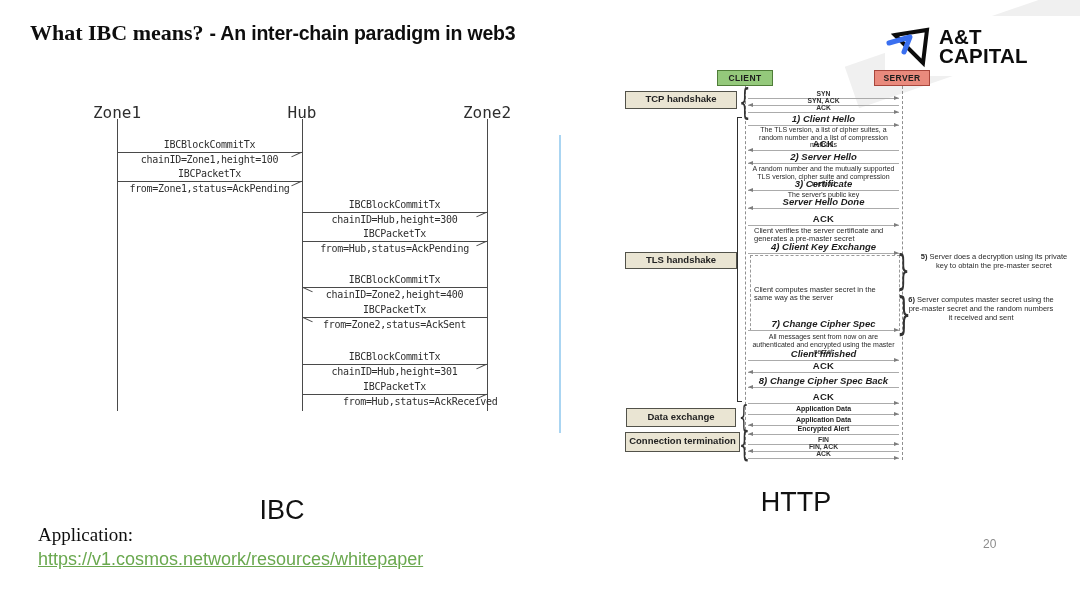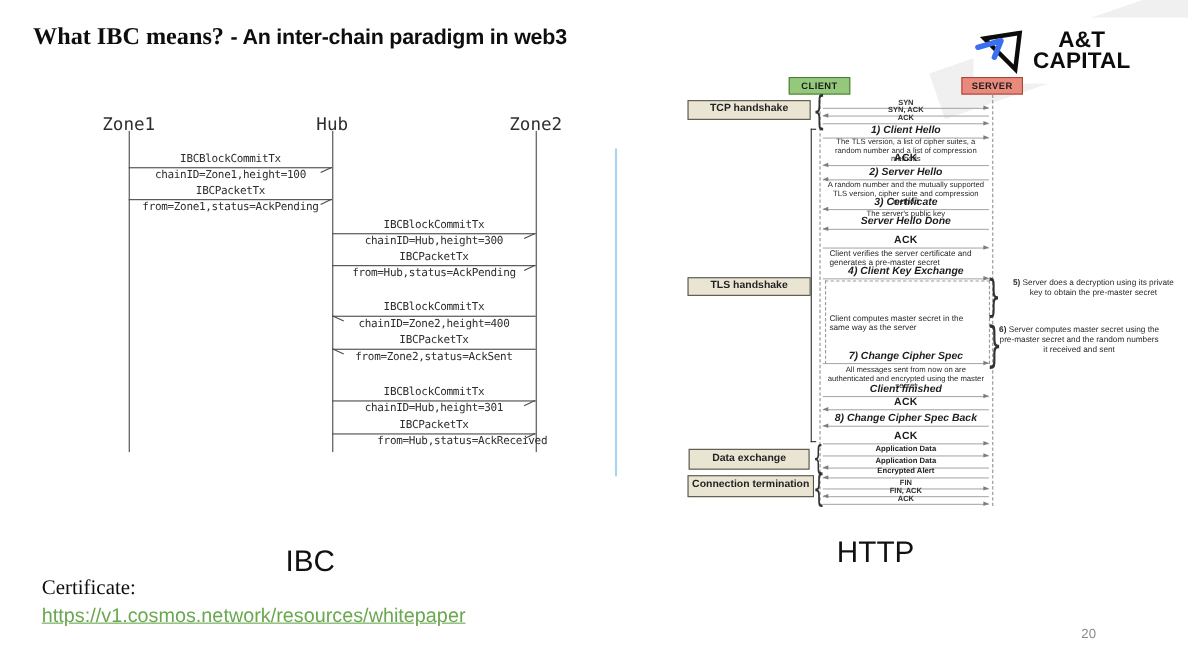--- a/index.html
+++ b/index.html
@@ -7,21 +7,21 @@
   #stage { position:relative; width:1080px; height:605px; background:#fff;
            font-family:"Liberation Sans",sans-serif; overflow:hidden; }
 
   .title { position:absolute; left:30px; top:20px; white-space:nowrap; color:#0e0e0e; }
   .title .serif { font-family:"Liberation Serif",serif; font-size:22px; font-weight:bold; }
   .title .sans  { font-family:"Liberation Sans",sans-serif; font-size:19.5px; font-weight:bold; margin-left:6px; letter-spacing:-0.2px; }
 
   .swoosh { position:absolute; left:845px; top:24px; width:255px; height:44px;
             background:#f0f0f0; transform:rotate(-19deg); }
   .logo { position:absolute; left:885px; top:16px; width:195px; height:60px;
-          background:#fff; display:flex; align-items:center; gap:8px;text-align:center; }
+          background:#fff; display:flex; align-items:center; gap:8px; }
   .logo-text { font-weight:bold; font-size:20.5px; line-height:0.93;
                letter-spacing:0.2px; color:#0c0c0c; }
 
   
   .ibc-label { position:absolute; text-align:center; font-family:"DejaVu Sans Mono",monospace;
                font-size:16px; color:#2e2e2e; }
   .ibc-line  { position:absolute; width:1.3px; background:#4a4a4a; }
   .ibc-msgline { position:absolute; height:1px; background:#4a4a4a; }
   .ibc-text { position:absolute; text-align:center; font-family:"DejaVu Sans Mono",monospace;
               font-size:10px; letter-spacing:-0.3px; color:#2e2e2e; white-space:nowrap; }
@@ -60,21 +60,21 @@
   .hnote { position:absolute; text-align:center; font-size:7.5px; line-height:1.18; color:#2a2a2a; }
 
   .caption { position:absolute; font-size:27px; color:#111; text-align:center; }
   #ibc-caption { left:230px; top:483px; width:104px;margin-top:12px; }
   #http-caption { left:740px; top:487px; width:112px; }
 
   .wp-label { position:absolute; left:38px; top:524px; font-family:"Liberation Serif",serif;
               font-size:19px; color:#0e0e0e; }
   .wp-link { position:absolute; left:38px; top:549px; font-size:18px;
              color:var(--link-green,#6aa84f); text-decoration:underline; cursor:pointer; }
-  .page-num { position:absolute; left:983px; top:569px; font-size:12px; color:#8c8c8c; }
+  .page-num { position:absolute; left:983px; top:537px; font-size:12px; color:#8c8c8c; }
 </style>
 </head>
 <body>
 
 <div id="stage">
 
   <div class="swoosh"></div>
 
   <div class="logo">
     <span style="display:inline-block;width:46px;height:46px;">
@@ -221,17 +221,17 @@
       <div class="htext tiny" style="left: 748px; top: 450px; width: 151px;">ACK</div>
       <div class="hnote" style="left: 906px; top: 253px; width: 150px; margin-left: 13px;"><b>5) </b>Server does a decryption using its private key to obtain the pre-master secret</div>
       <div class="brace" style="left: 897px; top: 250px; font-size: 40px;">}</div>
       <div class="hnote" style="left: 906px; top: 296px; width: 150px;"><b>6) </b>Server computes master secret using the pre-master secret and the random numbers it received and sent</div>
       <div class="brace" style="left: 897px; top: 292px; font-size: 44px;">}</div>
     </div>
 
   <div id="ibc-caption" class="caption">IBC</div>
   <div id="http-caption" class="caption">HTTP</div>
 
-  <div class="wp-label">Certificate:</div>
+  <div class="wp-label">Application:</div>
   <a class="wp-link">https://v1.cosmos.network/resources/whitepaper</a>
   <div class="page-num">20</div>
 
 </div>
 
 </body></html>

